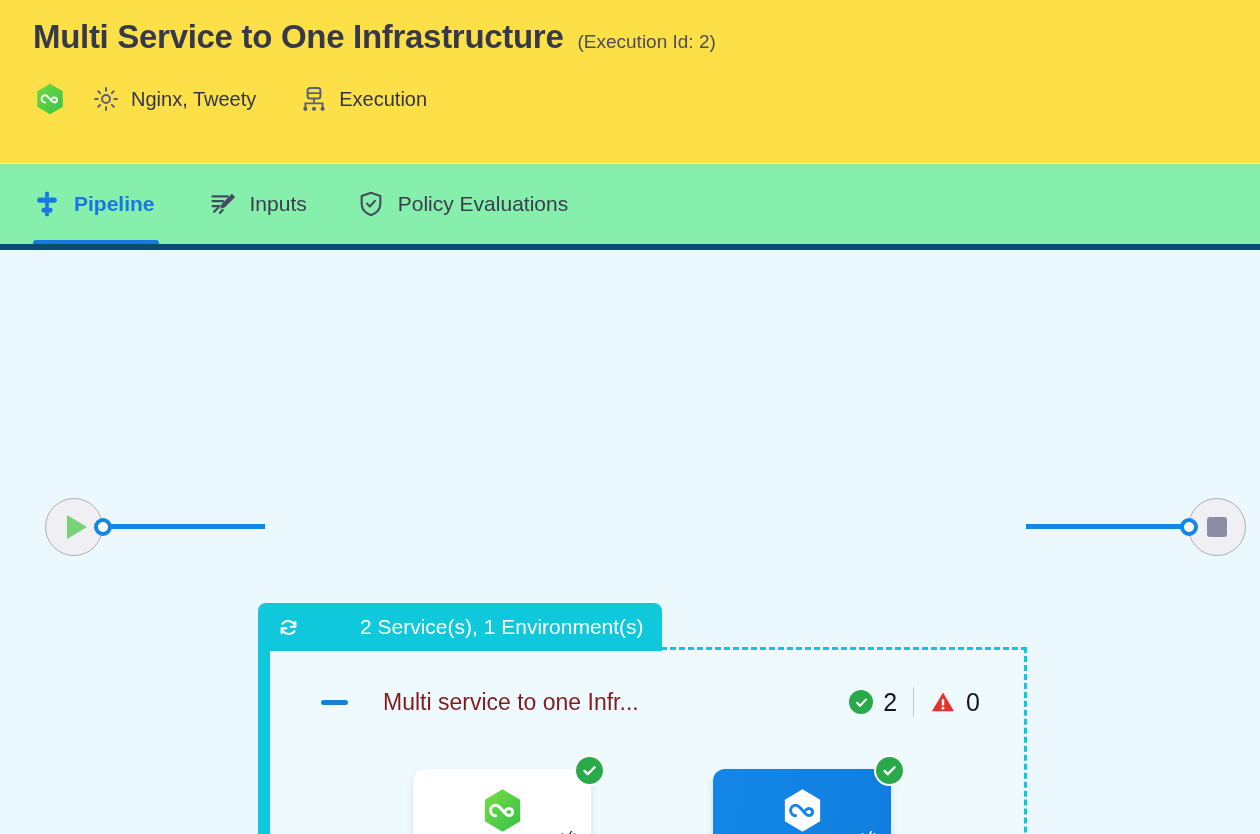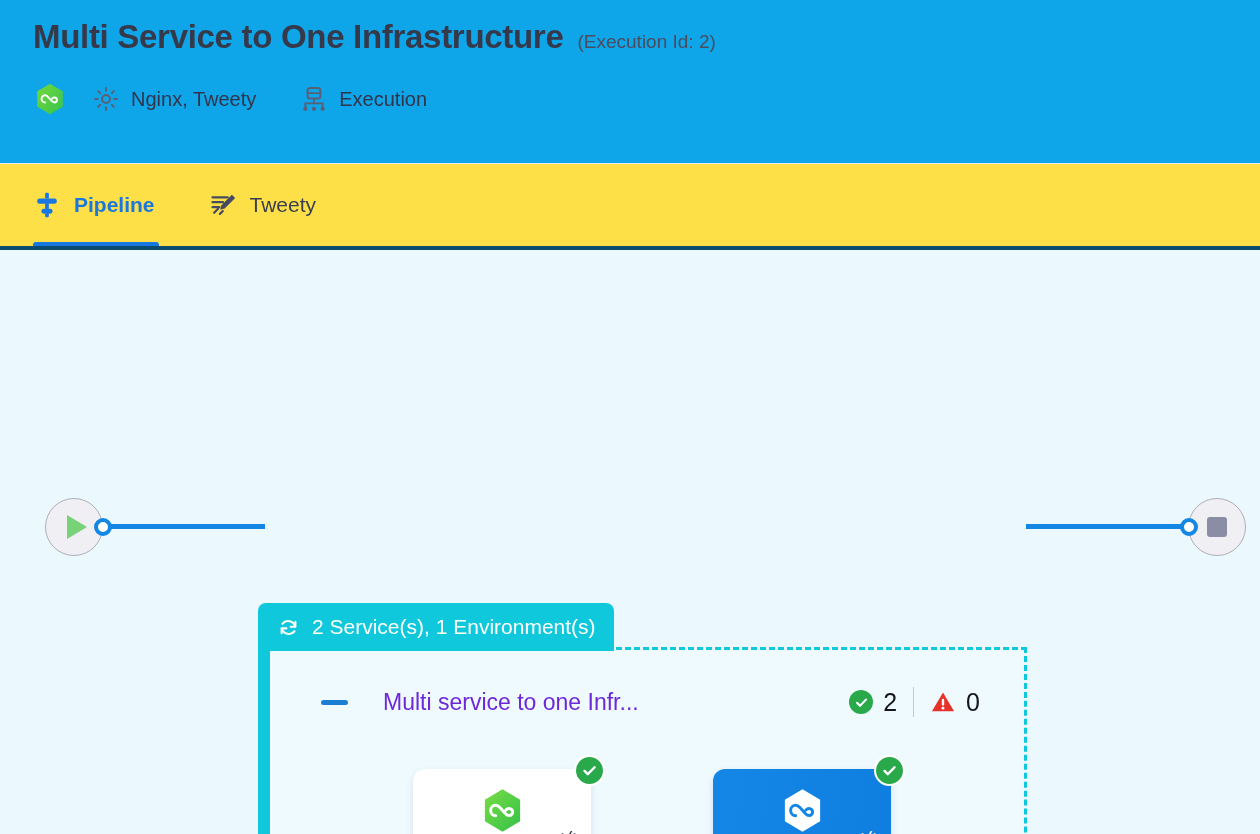--- a/index.html
+++ b/index.html
@@ -7,21 +7,21 @@
     width: 1260px;
     height: 834px;
     overflow: hidden;
     font-family: "Liberation Sans", sans-serif;
     background: #ffffff;
   }
 
   
   .header {
     height: 164px;
-    background: #0ea5e9;
+    background: #fde047;
     border-bottom: 1px solid #e6e9ef;
     padding: 18px 0 0 33px;
     position: relative;
   }
   .title-row {
     display: flex;
     align-items: baseline;
     gap: 14px;
   }
   .page-title {
@@ -52,22 +52,22 @@
   .meta-text {
     font-size: 20px;
     color: #31344b;
     white-space: nowrap;
   }
   .meta-icon { width: 28px; height: 28px; display: block; }
 
   
   .tabbar {
     height: 86px;
-    background: #fde047;
-    border-bottom: 4px solid #0c4a6e;
+    background: #86efac;
+    border-bottom: 6px solid #0c4a6e;
     display: flex;
     align-items: stretch;
     padding-left: 33px;
   }
   .tab {
     display: flex;
     align-items: center;
     gap: 13px;
     padding: 0 26px 0 0;
     margin-right: 24px;
@@ -156,20 +156,21 @@
     align-items: center;
     gap: 11px;
     padding: 0 18px 0 18px;
     z-index: 4;
   }
   .group-pill-text {
     font-size: 21px;
     color: #ffffff;
     font-weight: 500;
     white-space: nowrap;
+    margin-left: 48px;
   }
   .loop-icon { width: 25px; height: 25px; display: block; }
 
   
   .group-box {
     position: absolute;
     left: 265px; top: 397px;
     width: 762px; height: 392px;
     border: 3px dashed #0fc8db;
     background: #effaff;
@@ -193,21 +194,21 @@
     align-items: center;
   }
   .collapse-dash {
     width: 27px; height: 5px;
     background: #1a7fd4;
     border-radius: 3px;
     flex: none;
   }
   .group-title {
     font-size: 23px;
-    color: #6d28d9;
+    color: #7f1d1d;
     margin-left: 35px;
     white-space: nowrap;
   }
   .counts {
     margin-left: auto;
     display: flex;
     align-items: center;
     gap: 0px;
   }
   .count-item { display: flex; align-items: center; gap: 10px; }
@@ -317,24 +318,34 @@
   </div>
 
   <div class="tab">
     <span>
       <svg class="tab-icon" viewBox="0 0 24 24" fill="none" stroke="#474b60" stroke-width="1.9" stroke-linecap="round">
         <path d="M3 5.4h13M3 9.6h9M3 13.8h6"></path>
         <path d="M19.6 4.2l1.9 1.9-8.4 8.4-2.6.7.7-2.6z" fill="#474b60" stroke="#474b60" stroke-width="1.3"></path>
         <path d="M4.4 18.6l3.4-3.4M9.4 19.6l2.4-2.4"></path>
       </svg>
     </span>
-    <span class="tab-label">Tweety</span>
-
-  </div>
-
+    <span class="tab-label">Inputs</span>
+
+  </div>
+
+  <div class="tab">
+    <span>
+      <svg class="tab-icon" viewBox="0 0 24 24" fill="none" stroke="#474b60" stroke-width="1.8" stroke-linecap="round" stroke-linejoin="round">
+        <path d="M12 2.3l8 2.8v7c0 5-3.5 8-8 9.6-4.5-1.6-8-4.6-8-9.6v-7z"></path>
+        <path d="M8.6 11.6l2.4 2.5 4.4-4.8"></path>
+      </svg>
+    </span>
+    <span class="tab-label">Policy Evaluations</span>
+
+  </div>
 
 </div>
 
 <div class="canvas">
 
   <div class="edge e1"></div>
   <div class="edge e2"></div>
 
   <div class="endnode start-node">
     <span class="play-tri"></span>

